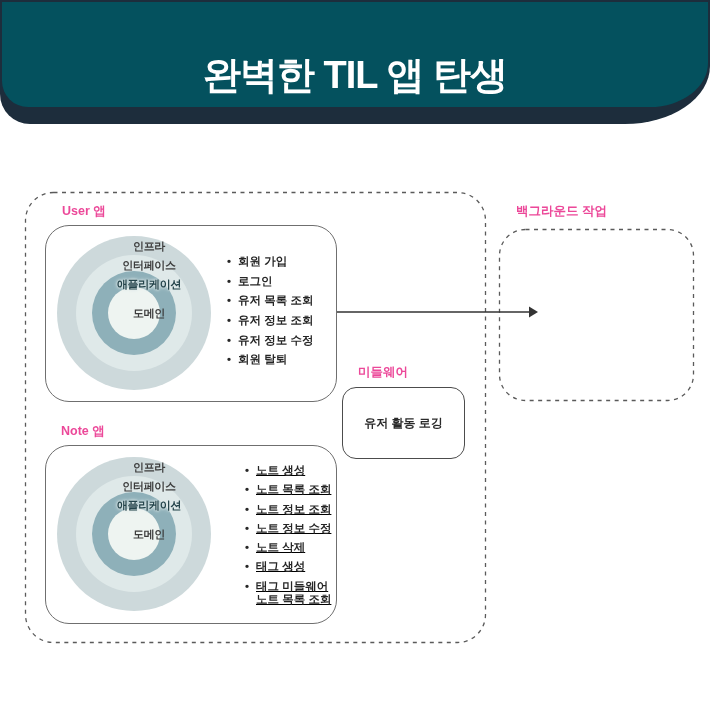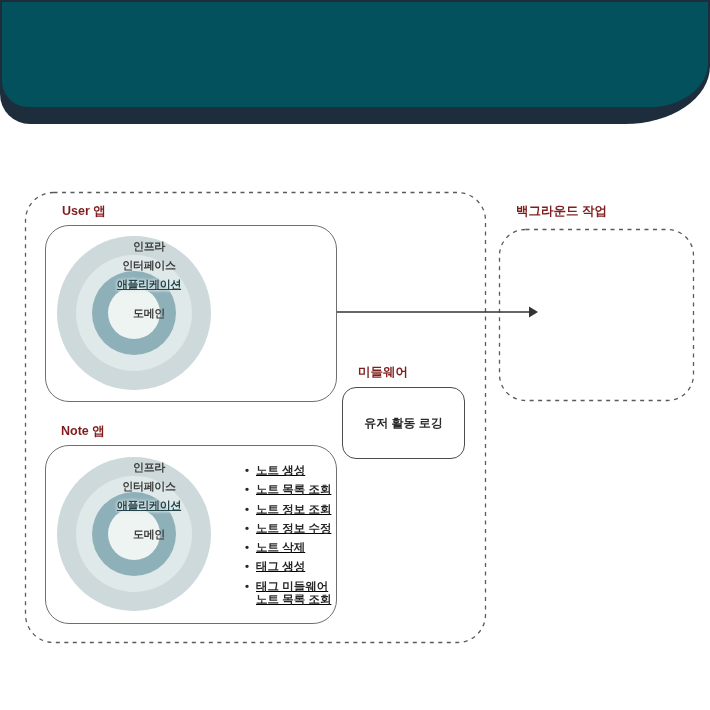--- a/index.html
+++ b/index.html
@@ -21,21 +21,21 @@
   }
   .title {
     position:absolute; top:25px; left:0; width:710px; text-align:center;
     color:#ffffff; font-size:38px; font-weight:900; letter-spacing:-1px;
   }
 
   
   .lines { position:absolute; left:0; top:0; pointer-events:none; }
 
   
-  .sec-label { position:absolute; font-size:12.5px; font-weight:800; color:#7f1d1d; }
+  .sec-label { position:absolute; font-size:12.5px; font-weight:800; color:#ec4899; }
   .lbl-user { left:62px; top:203px; }
   .lbl-note { left:61px; top:423px; }
   .lbl-mw   { left:358px; top:364px; }
   .lbl-bg   { left:516px; top:203px; }
 
   
   .app-box {
     position:absolute; background:#ffffff;
     border:1.4px solid #6f6f6f; border-radius:24px;
   }
@@ -51,21 +51,21 @@
   .ring-iface  { left:19px; top:19px; width:116px; height:116px; background:#dfe9e9; }
   .ring-app    { left:35px; top:35px; width:84px;  height:84px;  background:#8eb0b9; }
   .ring-domain { left:51px; top:51px; width:52px;  height:52px;  background:#eef4f1; }
   .ring-label {
     position:absolute; left:15px; width:100%; text-align:center;
     font-size:11px; font-weight:700; color:#3b3b3b; letter-spacing:-0.3px;
   }
   .rl-infra  { top:3px; }
   .rl-iface  { top:22px; }
   .rl-app    { top:41px; color:#24444b;
-               text-shadow:0 0 2px #dfe9e9, 0 0 3px #dfe9e9, 0 0 4px #dfe9e9;text-decoration:underline; }
+               text-shadow:0 0 2px #dfe9e9, 0 0 3px #dfe9e9, 0 0 4px #dfe9e9; }
   .rl-domain { top:70px; }
 
   
   .features { position:absolute; list-style:none; margin:0; padding:0; }
   .features li {
     position:relative; padding-left:11px; white-space:pre-line;
     font-size:11.5px; font-weight:700; color:#262626; line-height:13px;
   }
   .features li::before { content:"\2022"; position:absolute; left:0; top:0; }
   .feat-user { left:227px; top:255px; }
@@ -83,40 +83,49 @@
   .mw-box { left:342px; top:387px; width:121px; height:70px;border-radius:14px; }
   .bg-box { left:538px; top:274px; width:120px; height:73px; }
 </style>
 </head>
 <body>
 
 <div class="stage">
 
   <div class="hdr-shadow"></div>
   <div class="hdr-main"></div>
+  <h1 class="title">완벽한 TIL 앱 탄생</h1>
 
   <svg class="lines" width="710" height="710">
     <rect x="25.5" y="192.5" width="460" height="450" rx="28" fill="none" stroke="#5a5a5a" stroke-width="1.3" stroke-dasharray="4 4.5"></rect>
     <rect x="499.5" y="229.5" width="194" height="171" rx="26" fill="none" stroke="#5a5a5a" stroke-width="1.3" stroke-dasharray="4 4.5"></rect>
     <line x1="336" y1="312" x2="529" y2="312" stroke="#333333" stroke-width="1.4"></line>
     <polygon points="529,306.5 538,312 529,317.5" fill="#333333"></polygon>
   </svg>
 
   <div class="sec-label lbl-user">User 앱</div>
   <div class="app-box user-box"></div>
   <div class="rings rings-user">
     <div class="ring ring-infra"></div>
     <div class="ring ring-iface"></div>
     <div class="ring ring-app"></div>
     <div class="ring ring-domain"></div>
     <div class="ring-label rl-infra">인프라</div>
     <div class="ring-label rl-iface">인터페이스</div>
     <div class="ring-label rl-app">애플리케이션</div>
     <div class="ring-label rl-domain">도메인</div>
   </div>
+  <ul class="features feat-user">
+    <li><span>회원 가입</span></li>
+    <li><span>로그인</span></li>
+    <li><span>유저 목록 조회</span></li>
+    <li><span>유저 정보 조회</span></li>
+    <li><span>유저 정보 수정</span></li>
+    <li><span>회원 탈퇴</span></li>
+  </ul>
 
   <div class="sec-label lbl-note">Note 앱</div>
   <div class="app-box note-box"></div>
   <div class="rings rings-note">
     <div class="ring ring-infra"></div>
     <div class="ring ring-iface"></div>
     <div class="ring ring-app"></div>
     <div class="ring ring-domain"></div>
     <div class="ring-label rl-infra">인프라</div>
     <div class="ring-label rl-iface">인터페이스</div>

